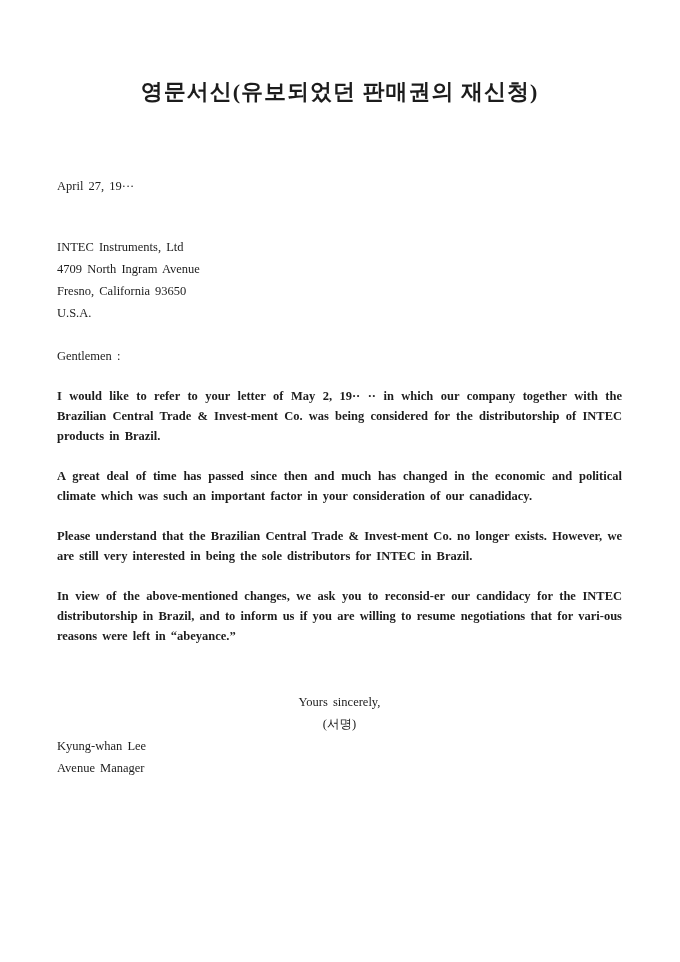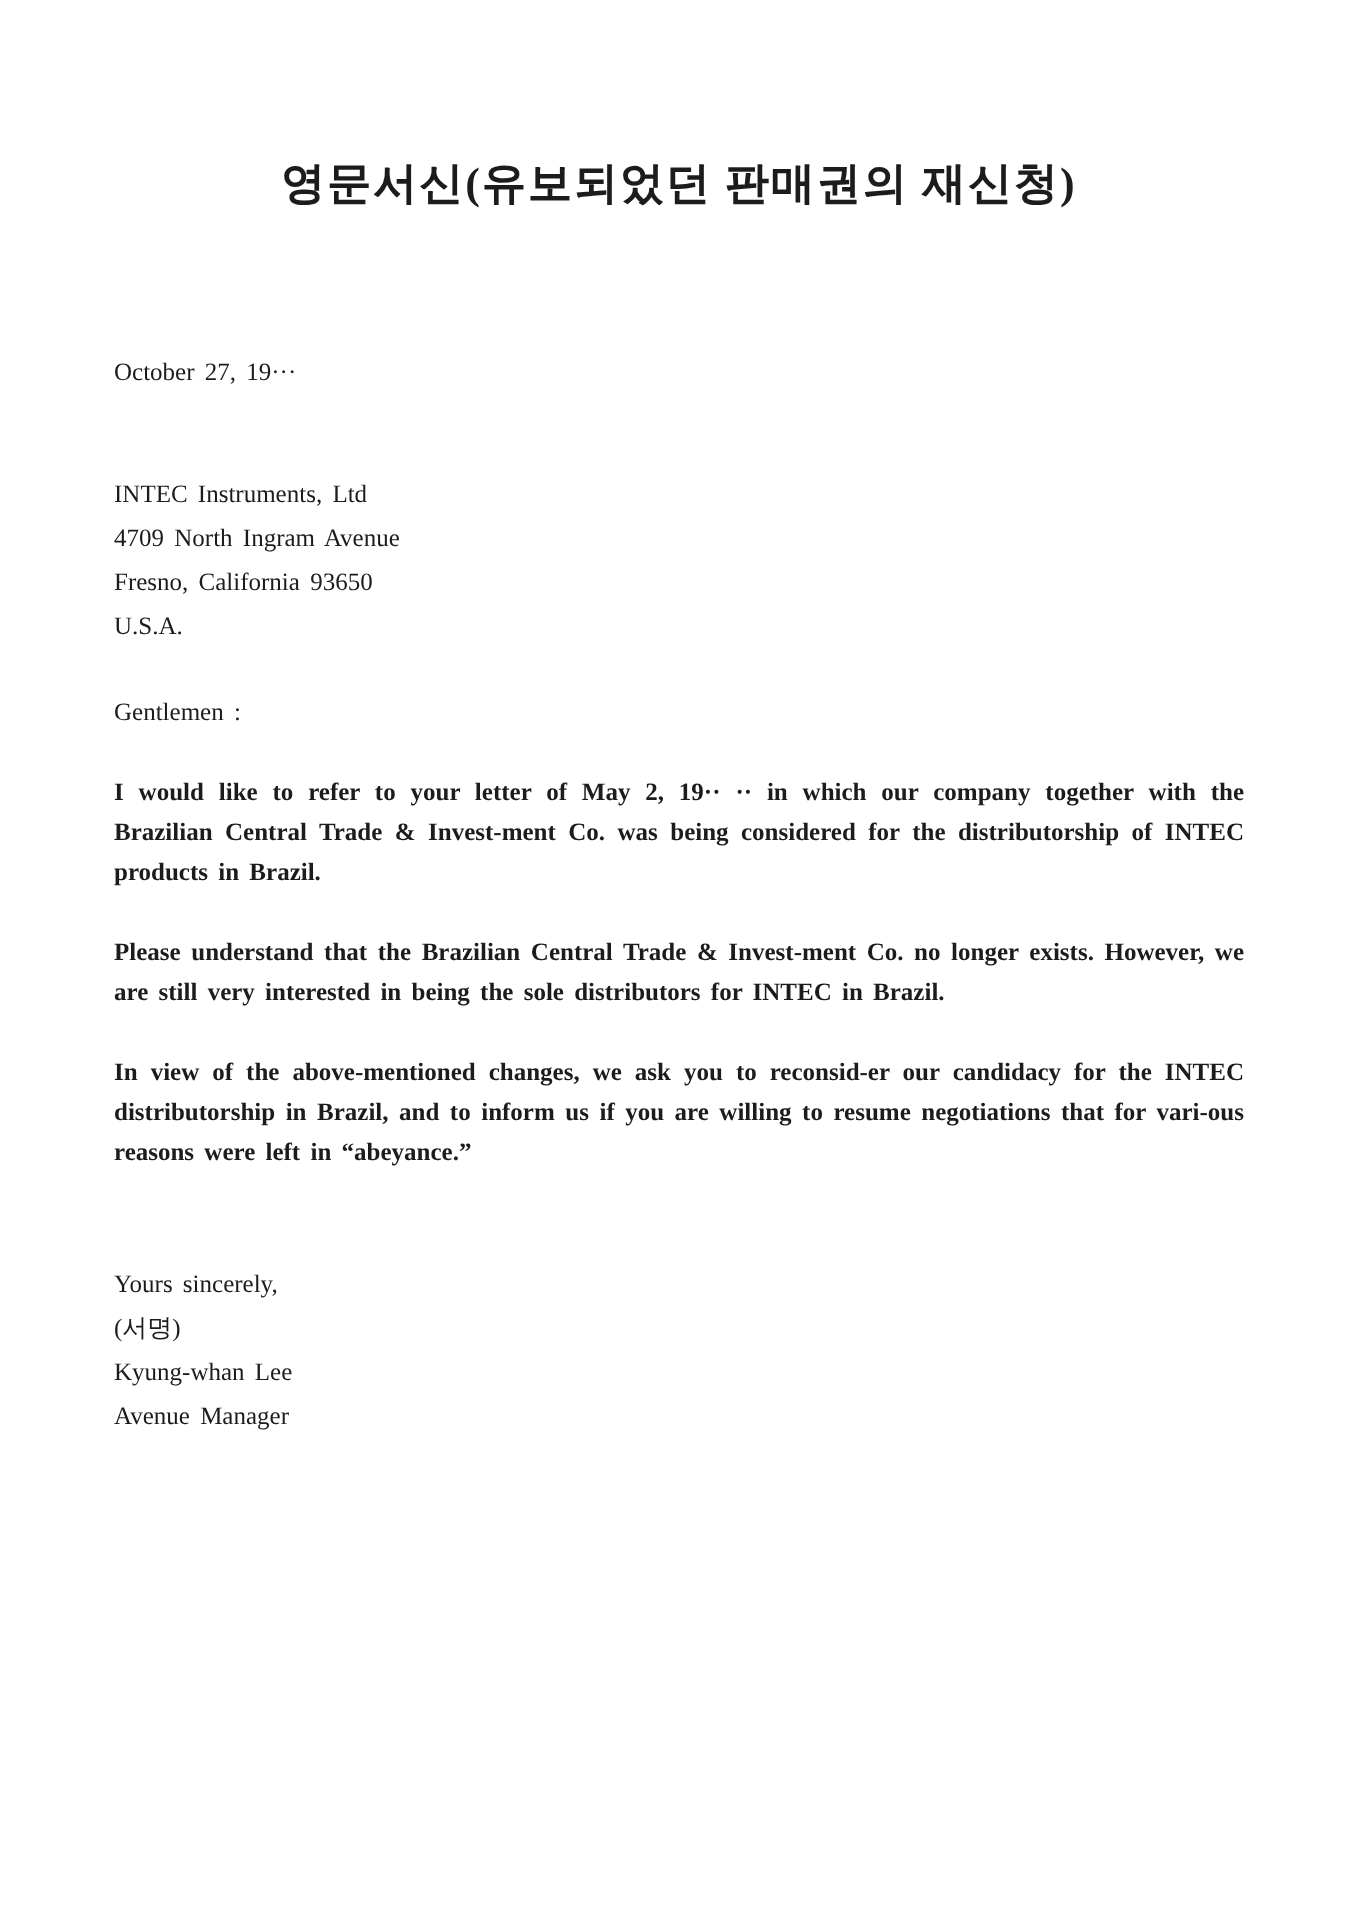--- a/index.html
+++ b/index.html
@@ -50,21 +50,21 @@
   .body-para {
     margin: 20px 0 0 0;
     font-size: 12.5px;
     line-height: 20px;
     text-align: justify;
     word-spacing: 2px;
     font-weight: bold;
   }
   .closing-block {
     margin-top: 45px;
-    text-align: left;
+    text-align: center;
   }
   .closing-block p {
     margin: 0;
     font-size: 12.5px;
     line-height: 22px;
     word-spacing: 2px;
   }
   .sender-block {
     margin-top: 0;
   }
@@ -75,33 +75,34 @@
     word-spacing: 2px;
   }
 </style>
 </head>
 <body>
 
 <div class="page">
 
   <h1 class="title">영문서신(유보되었던 판매권의 재신청)</h1>
 
-  <p class="date-line">October 27, 19···</p>
+  <p class="date-line">April 27, 19···</p>
 
   <div class="address-block">
     <p>INTEC Instruments, Ltd</p>
     <p>4709 North Ingram Avenue</p>
     <p>Fresno, California 93650</p>
     <p>U.S.A.</p>
   </div>
 
   <p class="salutation">Gentlemen :</p>
 
   <p class="body-para">I would like to refer to your letter of May 2, 19·· ·· in which our company together with the Brazilian Central Trade &amp; Invest-ment Co. was being considered for the distributorship of INTEC products in Brazil.</p>
 
+  <p class="body-para">A great deal of time has passed since then and much has changed in the economic and political climate which was such an important factor in your consideration of our canadidacy.</p>
 
   <p class="body-para">Please understand that the Brazilian Central Trade &amp; Invest-ment Co. no longer exists. However, we are still very interested in being the sole distributors for INTEC in Brazil.</p>
 
   <p class="body-para">In view of the above-mentioned changes, we ask you to reconsid-er our candidacy for the INTEC distributorship in Brazil, and to inform us if you are willing to resume negotiations that for vari-ous reasons were left in “abeyance.”</p>
 
   <div class="closing-block">
     <p>Yours sincerely,</p>
     <p>(서명)</p>
   </div>
 

